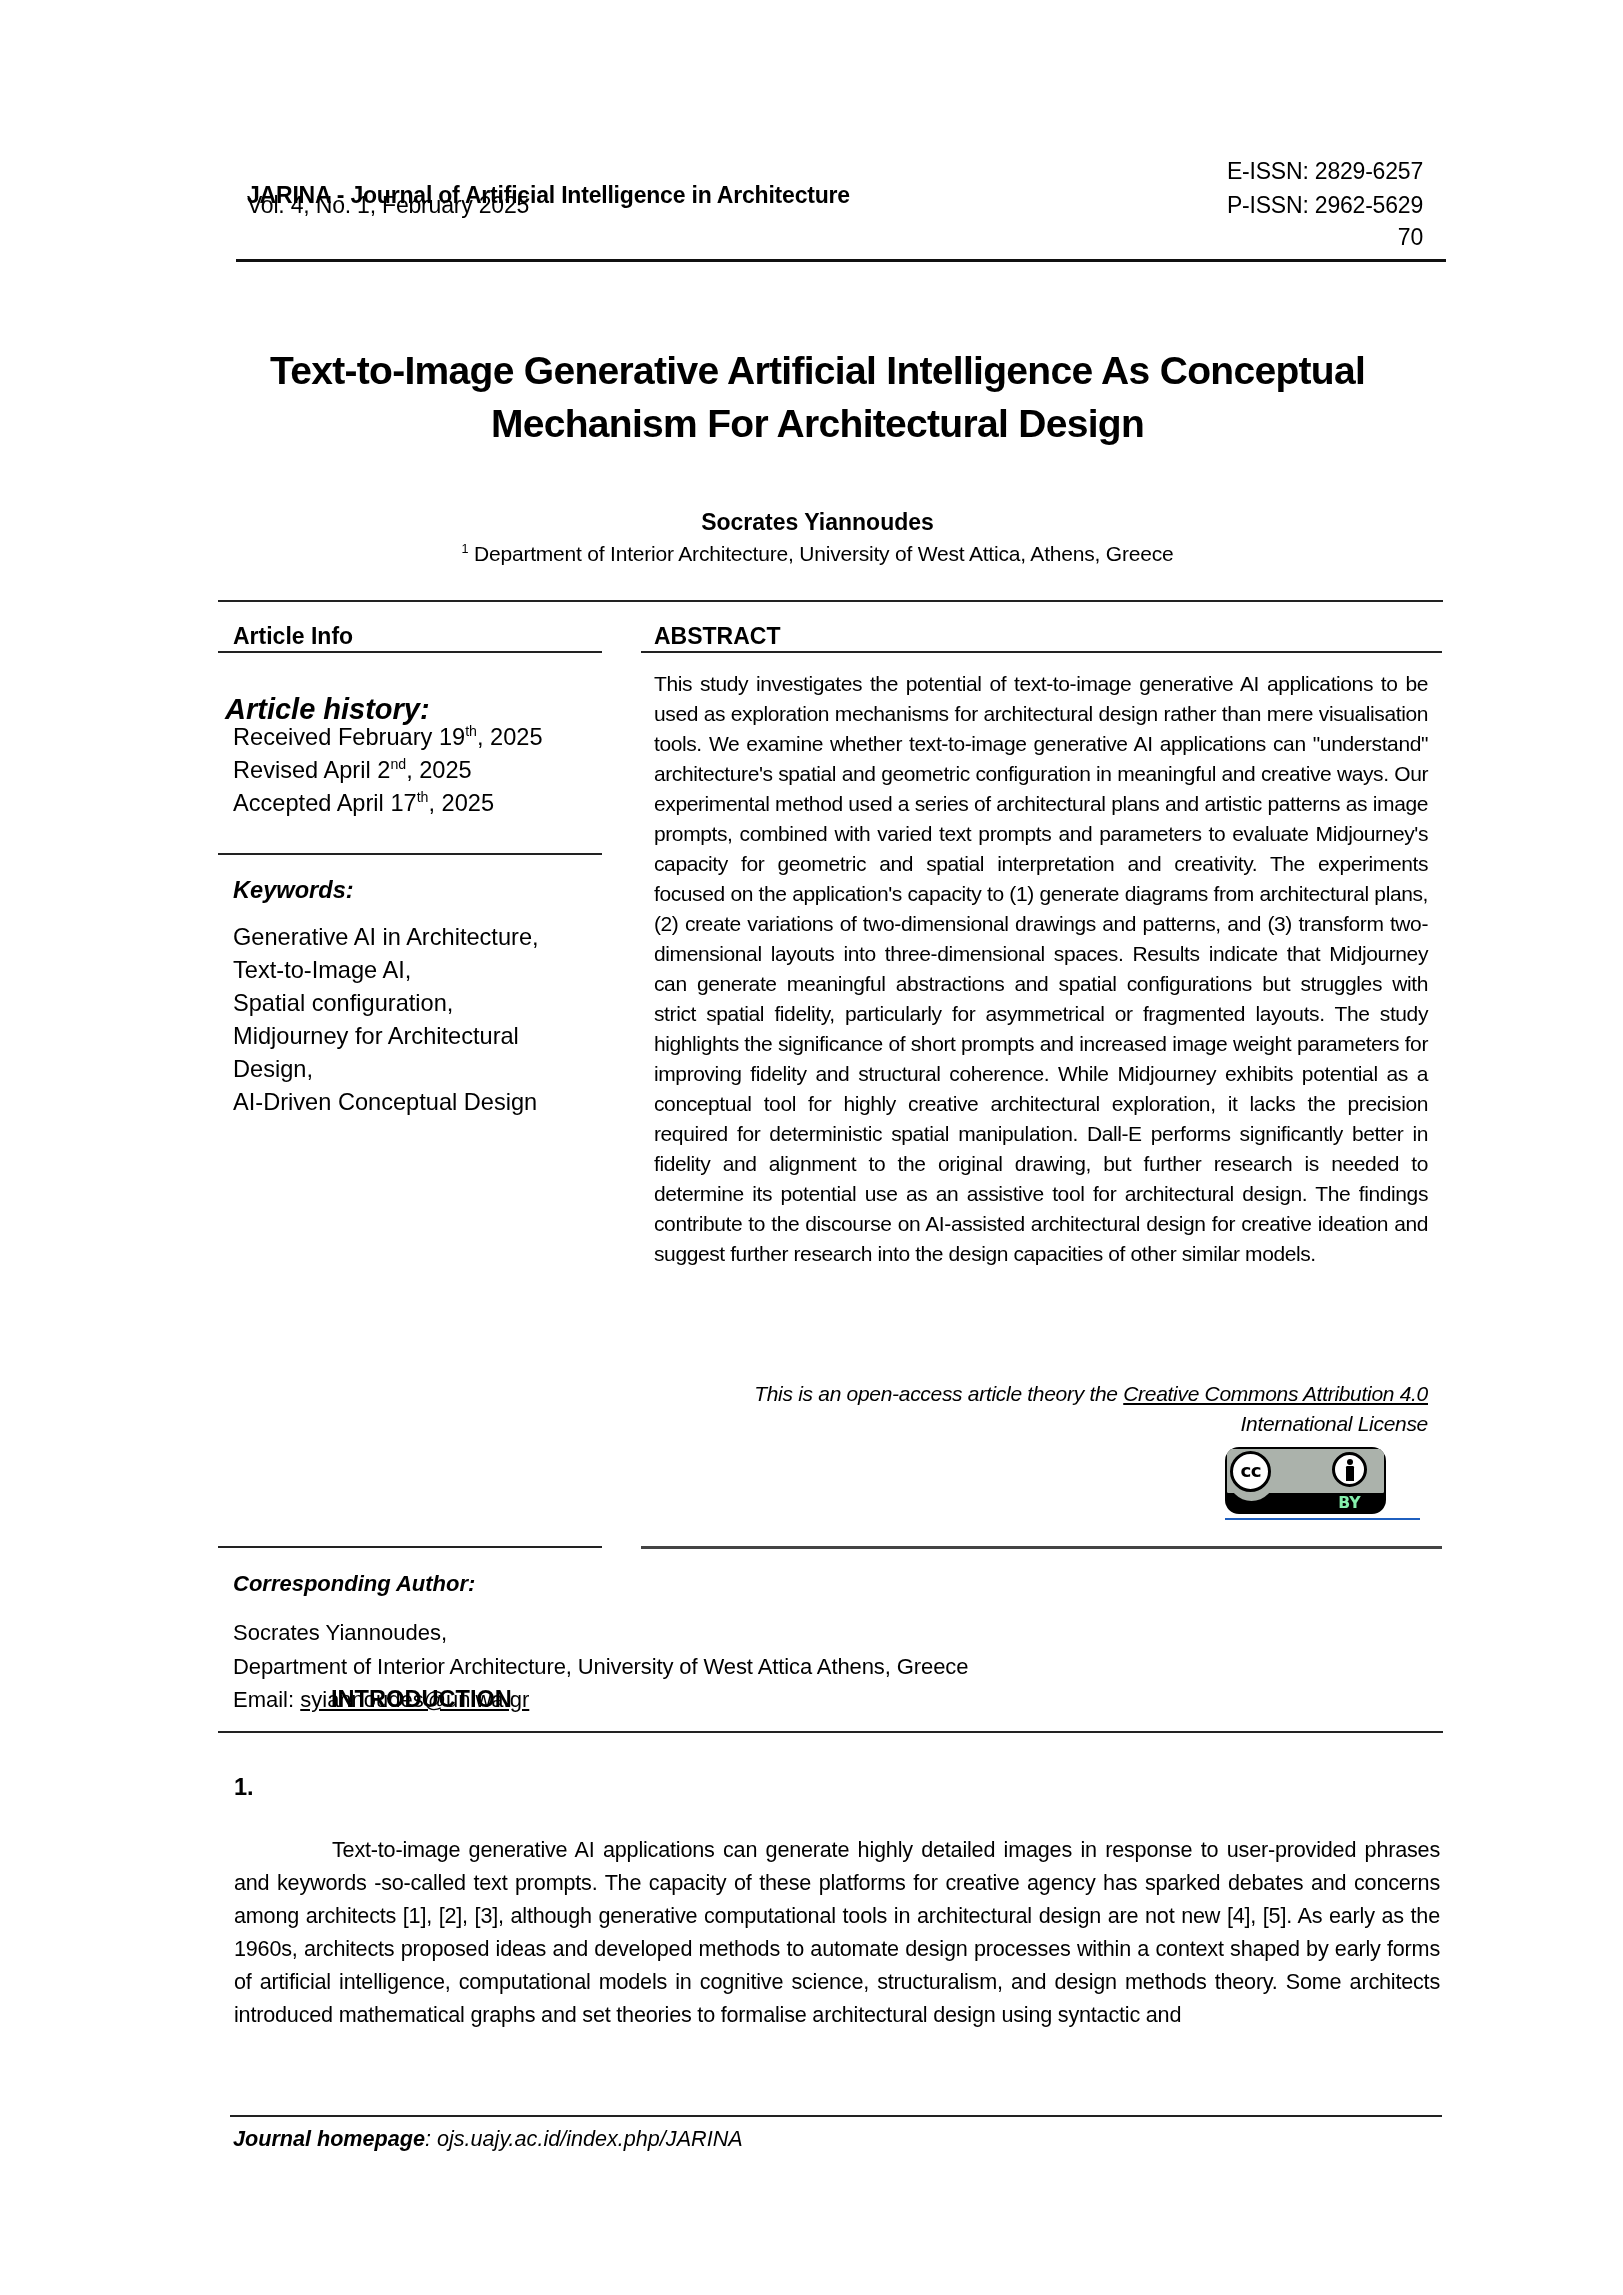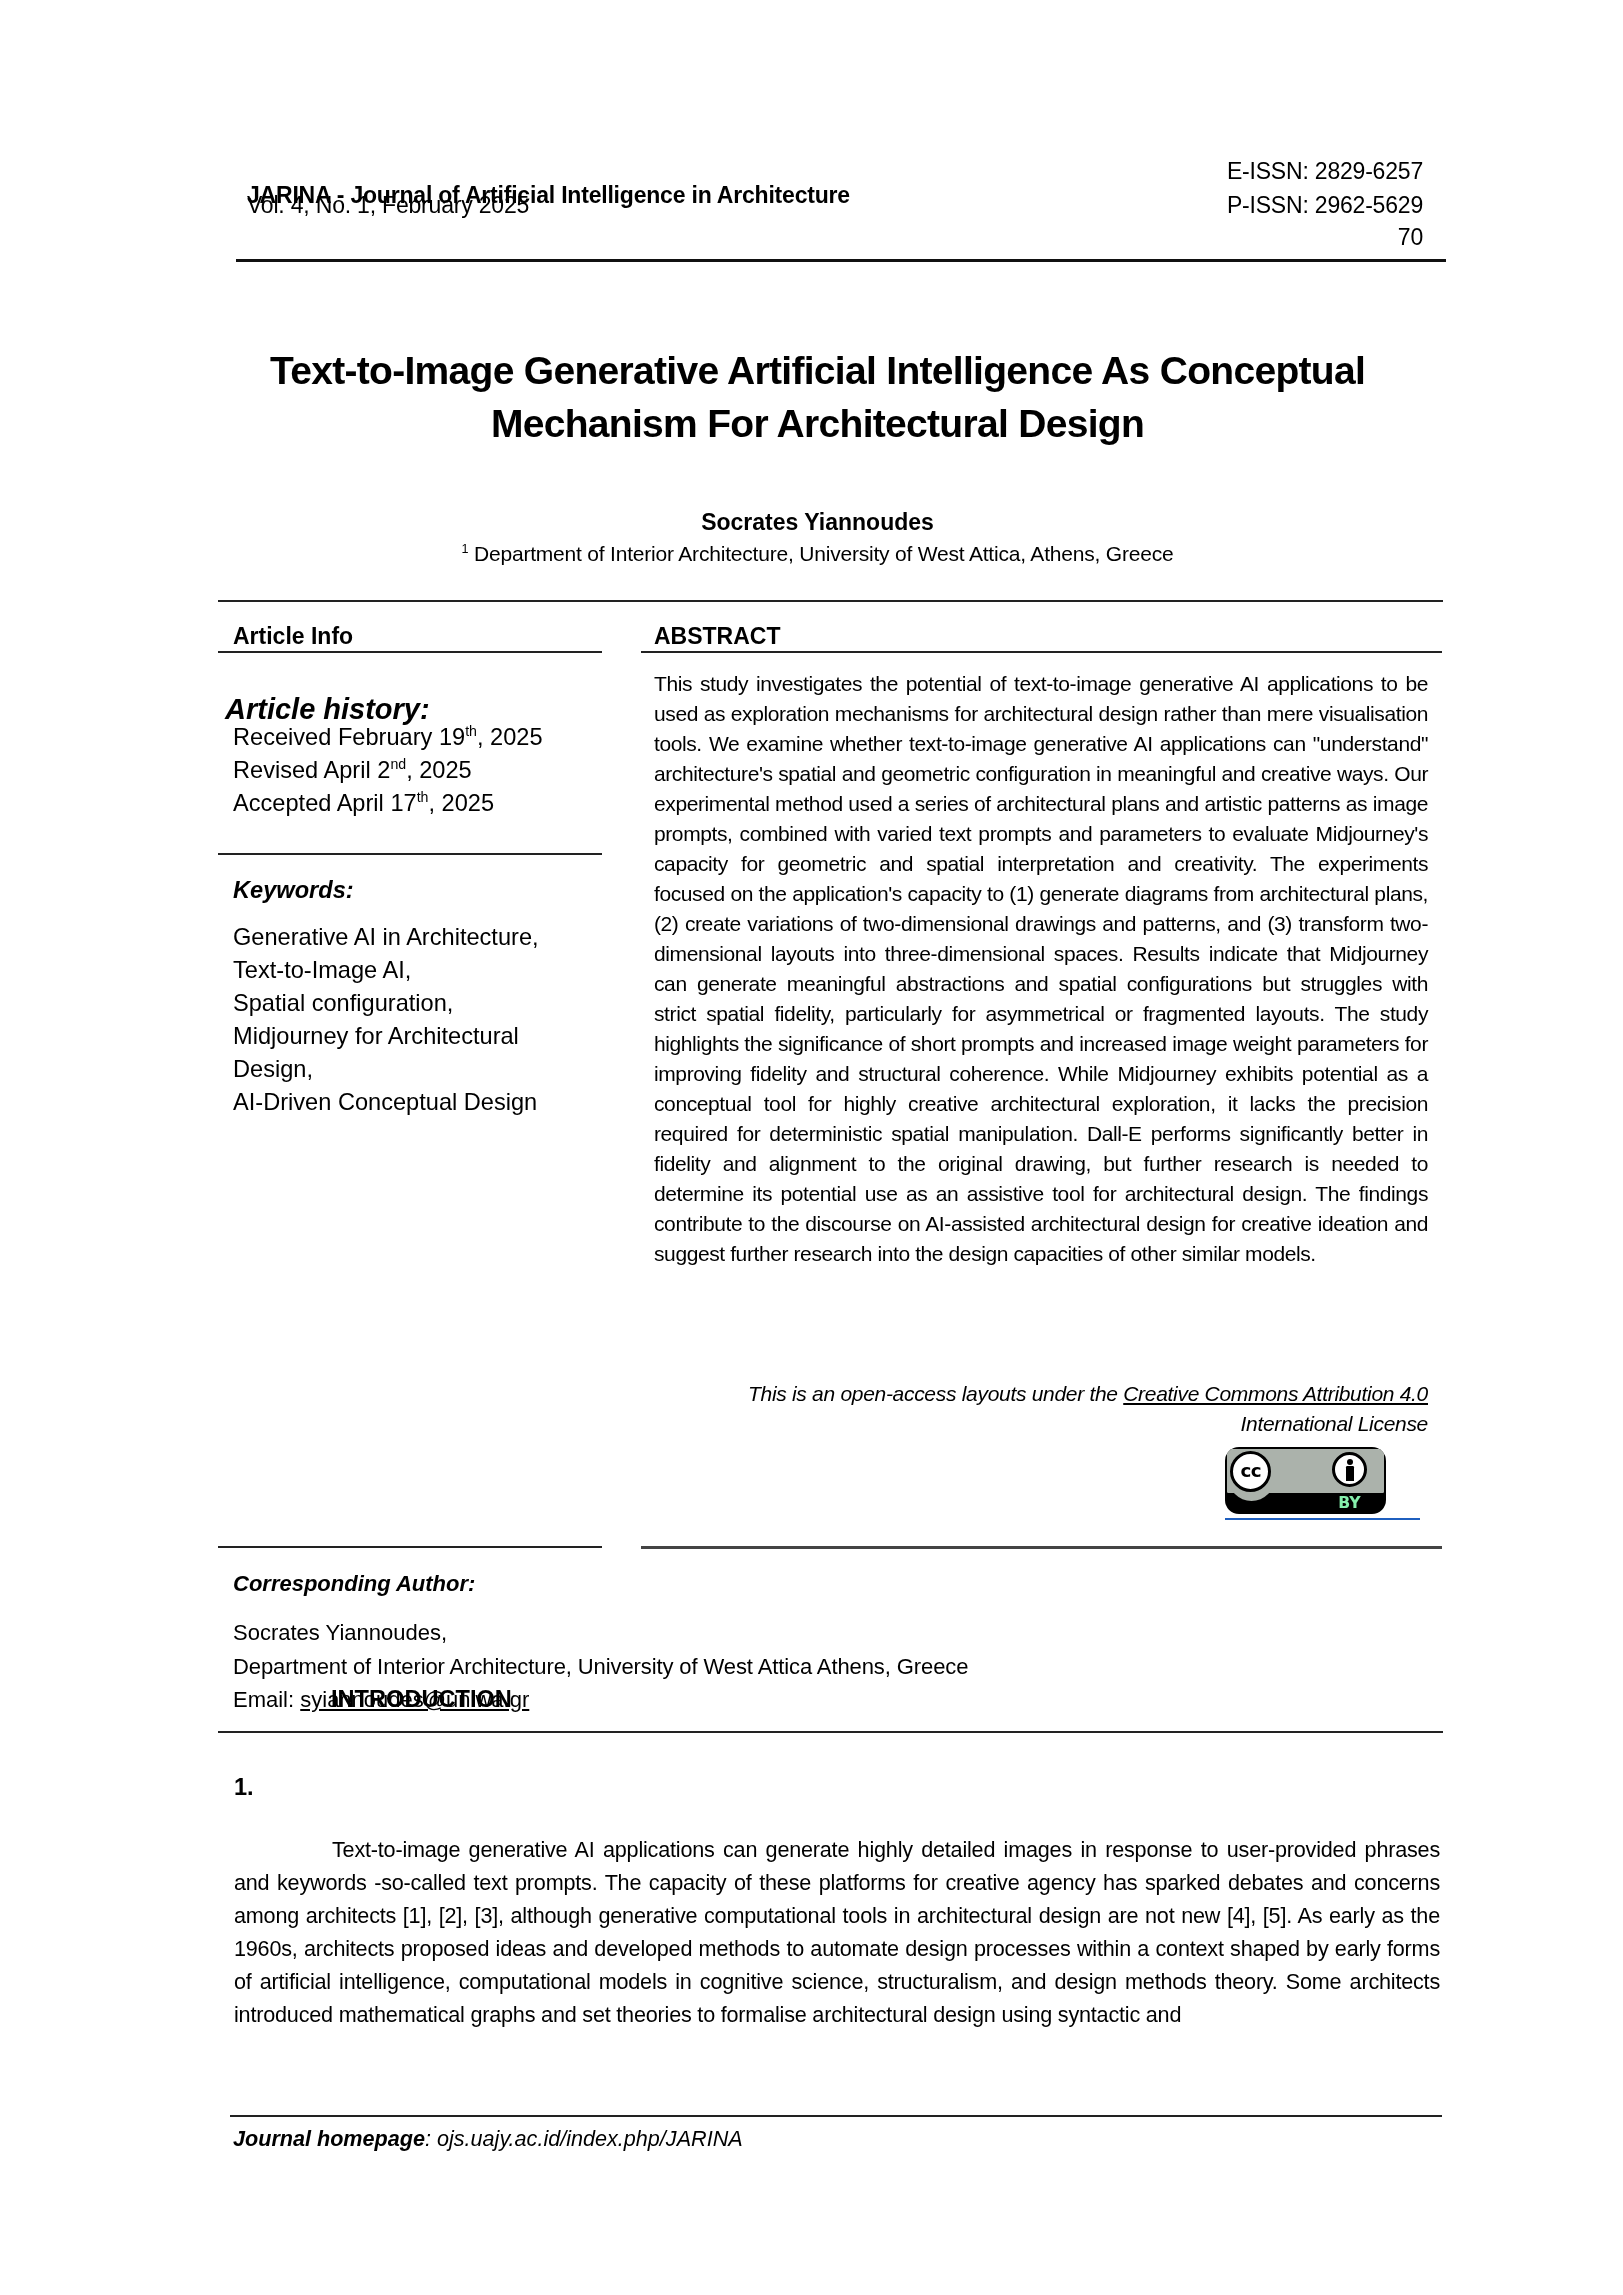--- a/index.html
+++ b/index.html
@@ -88,21 +88,21 @@
 </div>
 <div class="rule" style="left:218px; top:1546px; width:384px; height:2px;"></div>
 
 <div class="abs col-head" style="left:654px; top:625px;">ABSTRACT</div>
 <div class="rule" style="left:641px; top:651px; width:801px; height:2px;"></div>
 <div class="abstract">
   <p>This study investigates the potential of text-to-image generative AI applications to be used as exploration mechanisms for architectural design rather than mere visualisation tools. We examine whether text-to-image generative AI applications can "understand" architecture's spatial and geometric configuration in meaningful and creative ways. Our experimental method used a series of architectural plans and artistic patterns as image prompts, combined with varied text prompts and parameters to evaluate Midjourney's capacity for geometric and spatial interpretation and creativity. The experiments focused on the application's capacity to (1) generate diagrams from architectural plans, (2) create variations of two-dimensional drawings and patterns, and (3) transform two-dimensional layouts into three-dimensional spaces. Results indicate that Midjourney can generate meaningful abstractions and spatial configurations but struggles with strict spatial fidelity, particularly for asymmetrical or fragmented layouts. The study highlights the significance of short prompts and increased image weight parameters for improving fidelity and structural coherence. While Midjourney exhibits potential as a conceptual tool for highly creative architectural exploration, it lacks the precision required for deterministic spatial manipulation. Dall-E performs significantly better in fidelity and alignment to the original drawing, but further research is needed to determine its potential use as an assistive tool for architectural design. The findings contribute to the discourse on AI-assisted architectural design for creative ideation and suggest further research into the design capacities of other similar models.</p>
 </div>
 
 <div class="license" style="top:1379px;">
-  <span>This is an open-access layouts under the </span><a class="link">Creative Commons Attribution 4.0</a>
+  <span>This is an open-access article theory the </span><a class="link">Creative Commons Attribution 4.0</a>
 </div>
 <div class="license" style="top:1409px;">International License</div>
 
 <div class="badge">
   <div class="grey"></div>
   <div class="cc-shadow"></div>
   <div class="cc">cc</div>
   <div class="by-icon">
     <div class="head"></div>
     <div class="bodyp"></div>

